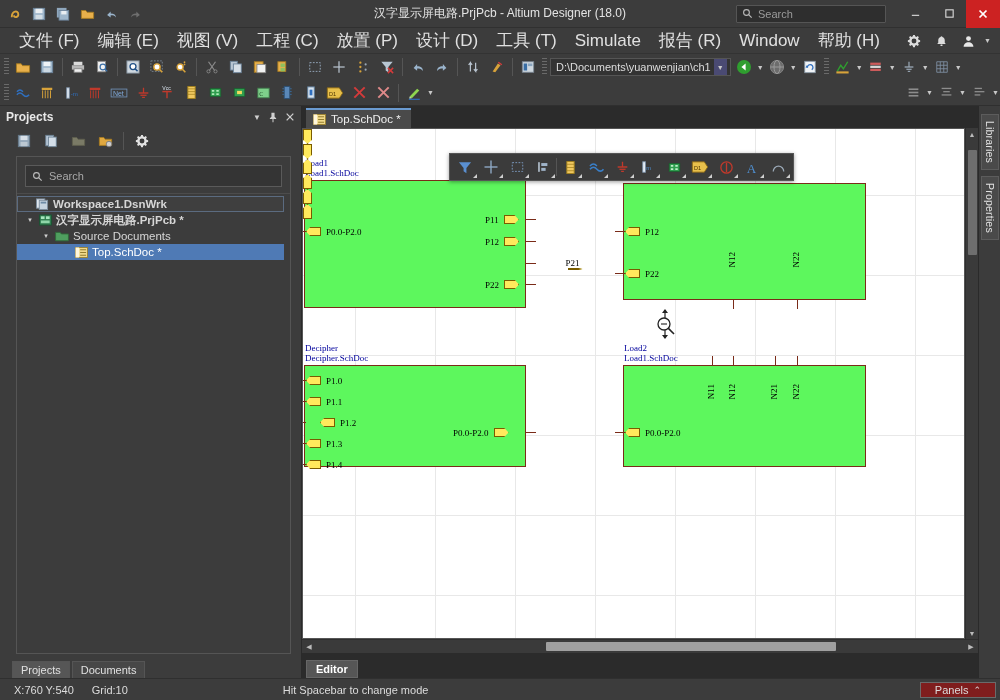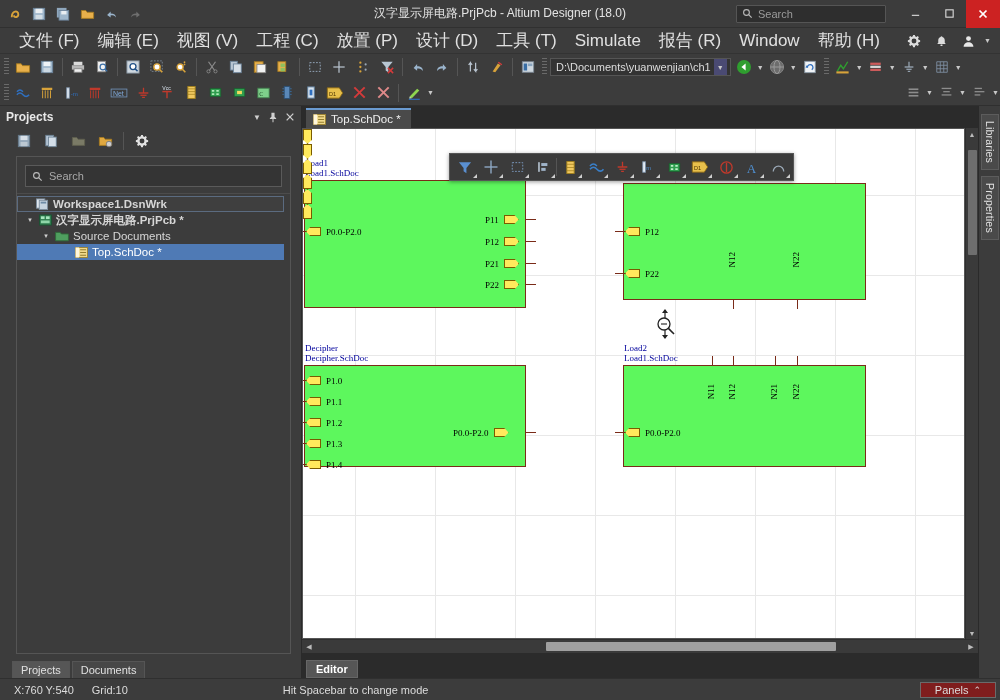--- a/index.html
+++ b/index.html
@@ -924,21 +924,21 @@
               <div class="sheet-entry" style="top: 85px; height: 11px; right: 303px; left: 182px;">
                 <span class="entry-text" style="margin-right: 5px;">P11</span>
                 <div class="arrow-r"></div>
               </div>
               <div class="wire" style="left: 223px; top: 90px; width: 10px; height: 1px;"></div>
               <div class="sheet-entry" style="top: 107px; height: 11px; right: 299px; left: 182px;">
                 <span class="entry-text" style="margin-right: 5px;">P12</span>
                 <div class="arrow-r"></div>
               </div>
               <div class="wire" style="left: 223px; top: 112px; width: 10px; height: 1px;"></div>
-              <div class="sheet-entry" style="top: 129px; height: 11px; right: 299px; left: 182px;">
+              <div class="sheet-entry" style="top: 129px; height: 11px; right: 299px; left: 182px; flex-direction: column;">
                 <span class="entry-text" style="margin-right: 5px;">P21</span>
                 <div class="arrow-r"></div>
               </div>
               <div class="wire" style="left: 223px; top: 134px; width: 10px; height: 1px;"></div>
               <div class="sheet-entry" style="top: 150px; height: 11px; right: 299px; left: 182px;">
                 <span class="entry-text" style="margin-right: 5px;">P22</span>
                 <div class="arrow-r"></div>
               </div>
               <div class="wire" style="left: 223px; top: 155px; width: 10px; height: 1px;"></div>
               <div class="sheet" style="left: 320px; top: 54px; width: 243px; height: 117px;"></div>
@@ -970,21 +970,21 @@
               <div class="sheet-entry" style="left: 3px; top: 246px; height: 11px;">
                 <div class="arrow-l"></div>
                 <span class="entry-text" style="margin-left: 5px;">P1.0</span>
               </div>
               <div class="wire" style="left: -7px; top: 251px; width: 10px; height: 1px;"></div>
               <div class="sheet-entry" style="left: 3px; top: 267px; height: 11px;">
                 <div class="arrow-l"></div>
                 <span class="entry-text" style="margin-left: 5px;">P1.1</span>
               </div>
               <div class="wire" style="left: -7px; top: 272px; width: 10px; height: 1px;"></div>
-              <div class="sheet-entry" style="left: 3px; top: 288px; height: 11px;">
+              <div class="sheet-entry" style="left: 17px; top: 288px; height: 11px;">
                 <div class="arrow-l"></div>
                 <span class="entry-text" style="margin-left: 5px;">P1.2</span>
               </div>
               <div class="wire" style="left: -7px; top: 293px; width: 10px; height: 1px;"></div>
               <div class="sheet-entry" style="left: 3px; top: 309px; height: 11px;">
                 <div class="arrow-l"></div>
                 <span class="entry-text" style="margin-left: 5px;">P1.3</span>
               </div>
               <div class="wire" style="left: -7px; top: 314px; width: 10px; height: 1px;"></div>
               <div class="sheet-entry" style="left: 3px; top: 330px; height: 11px;">

